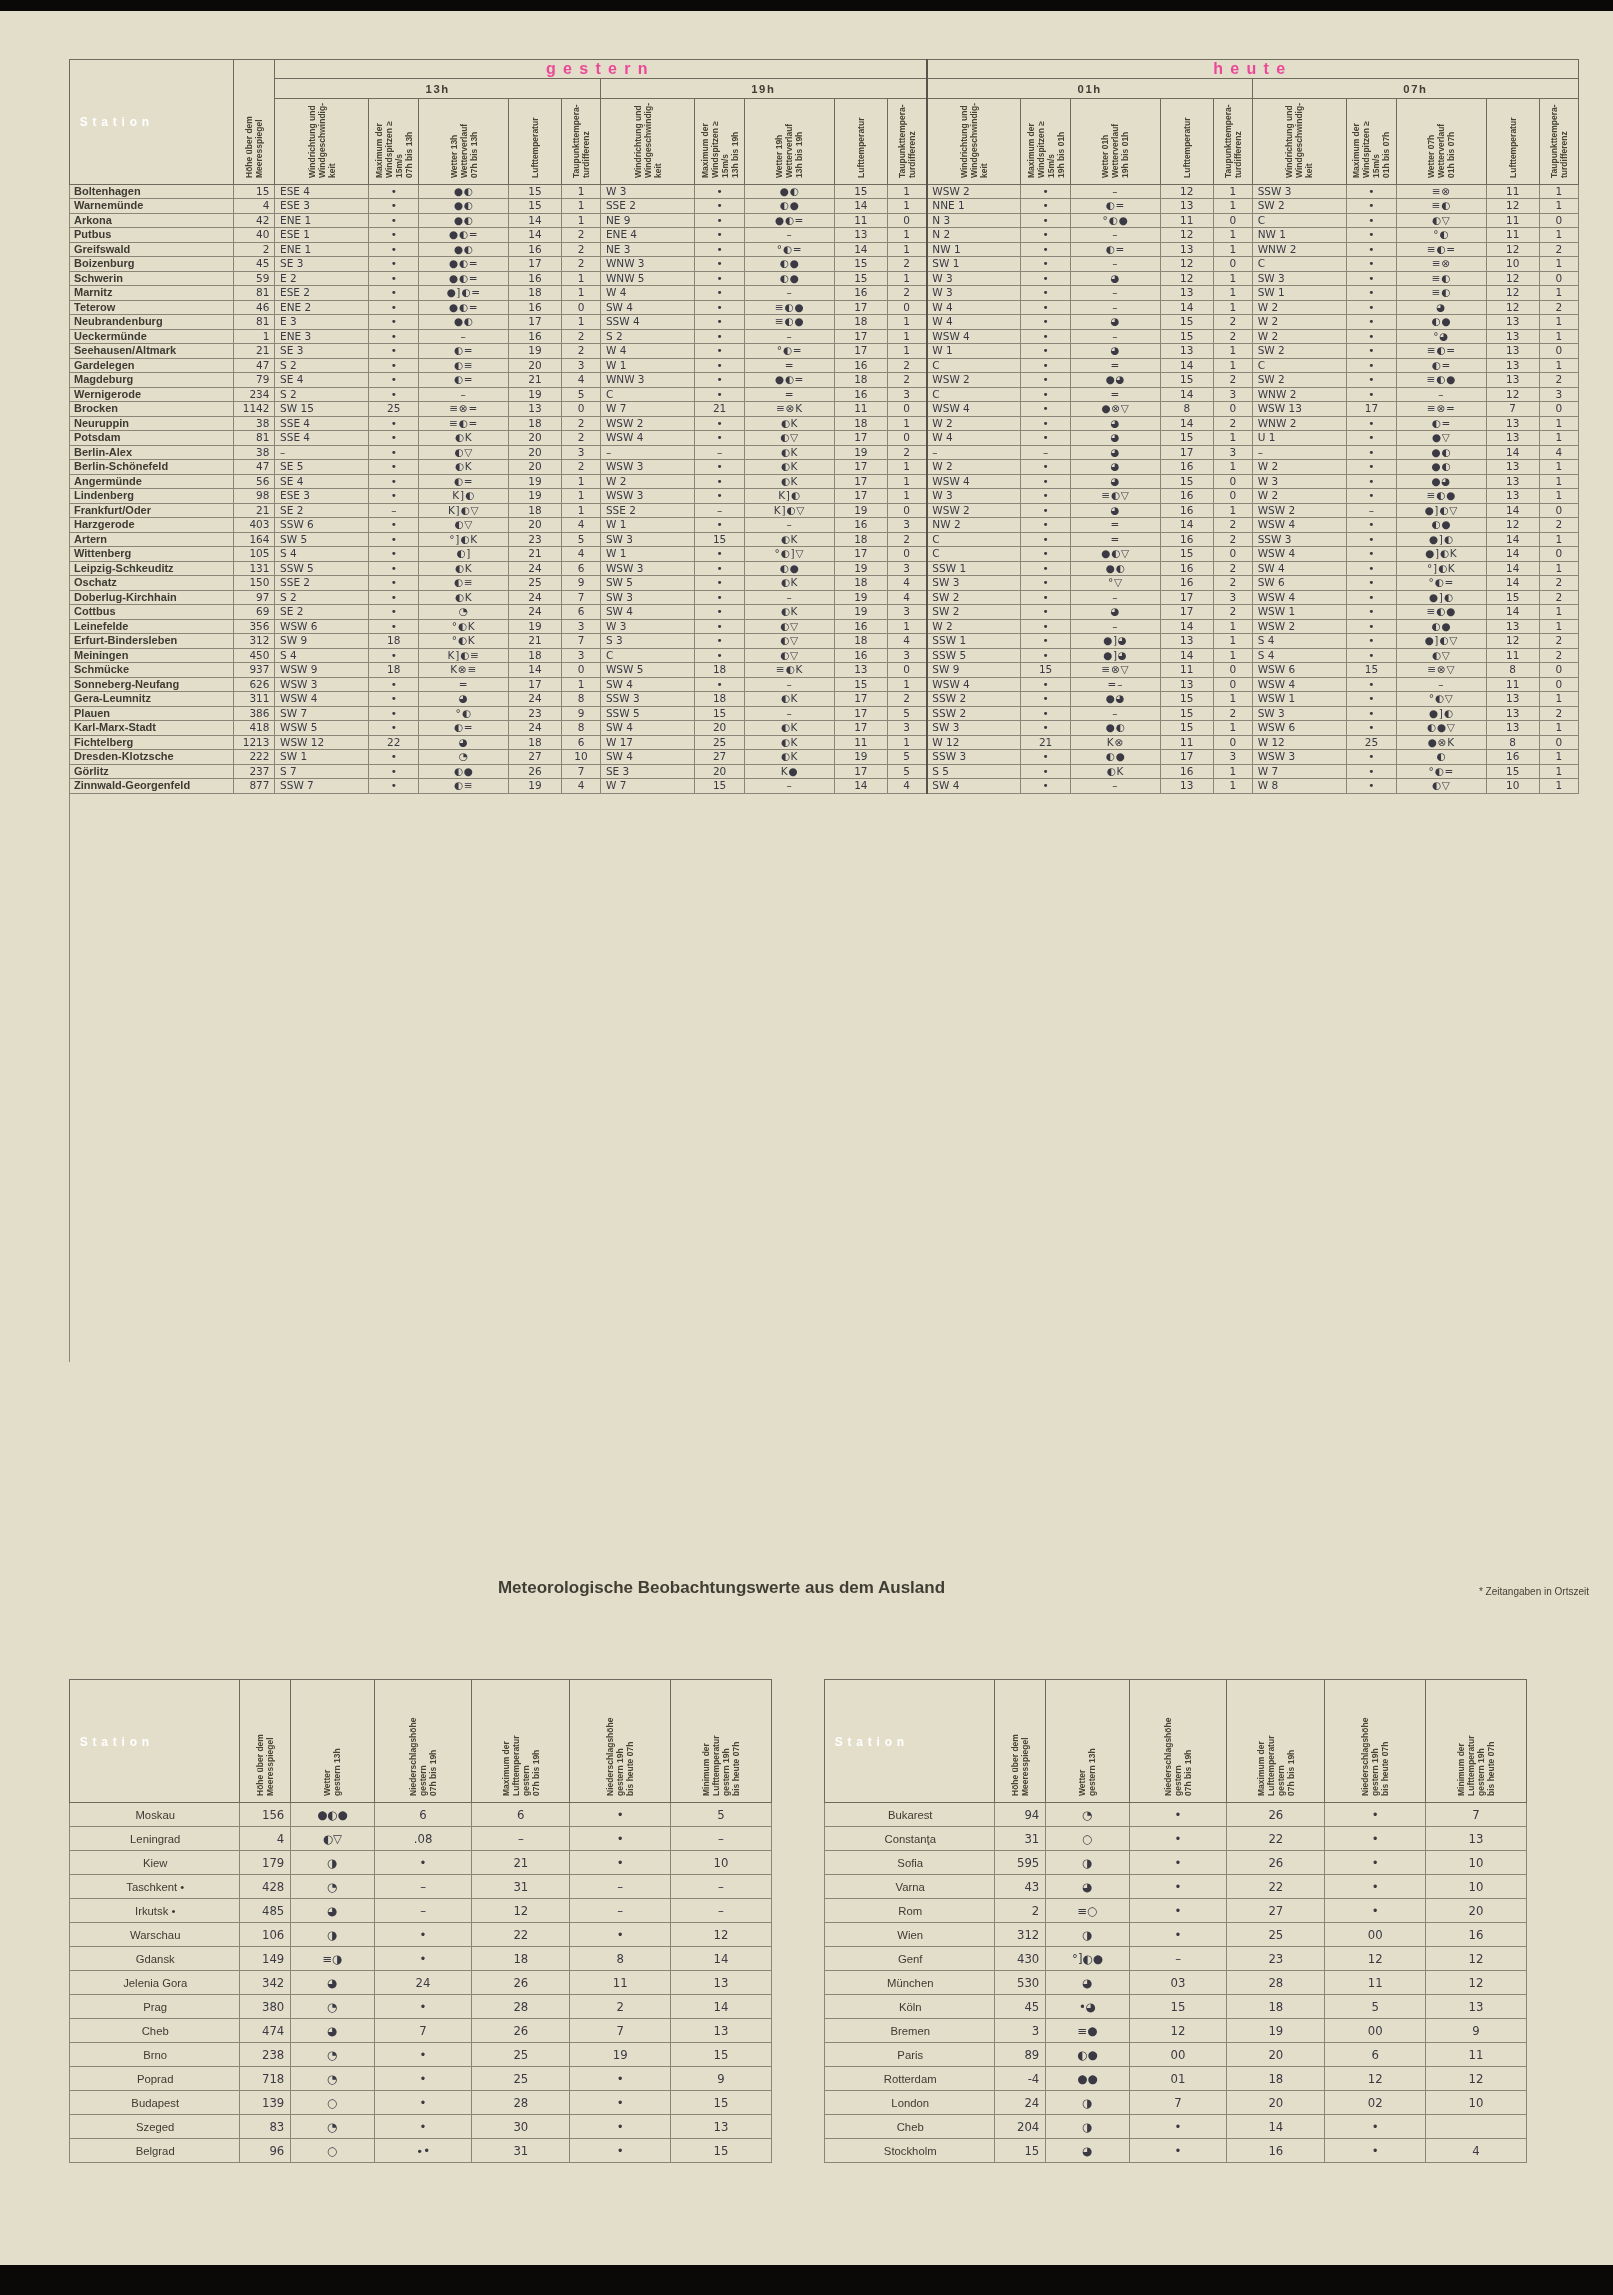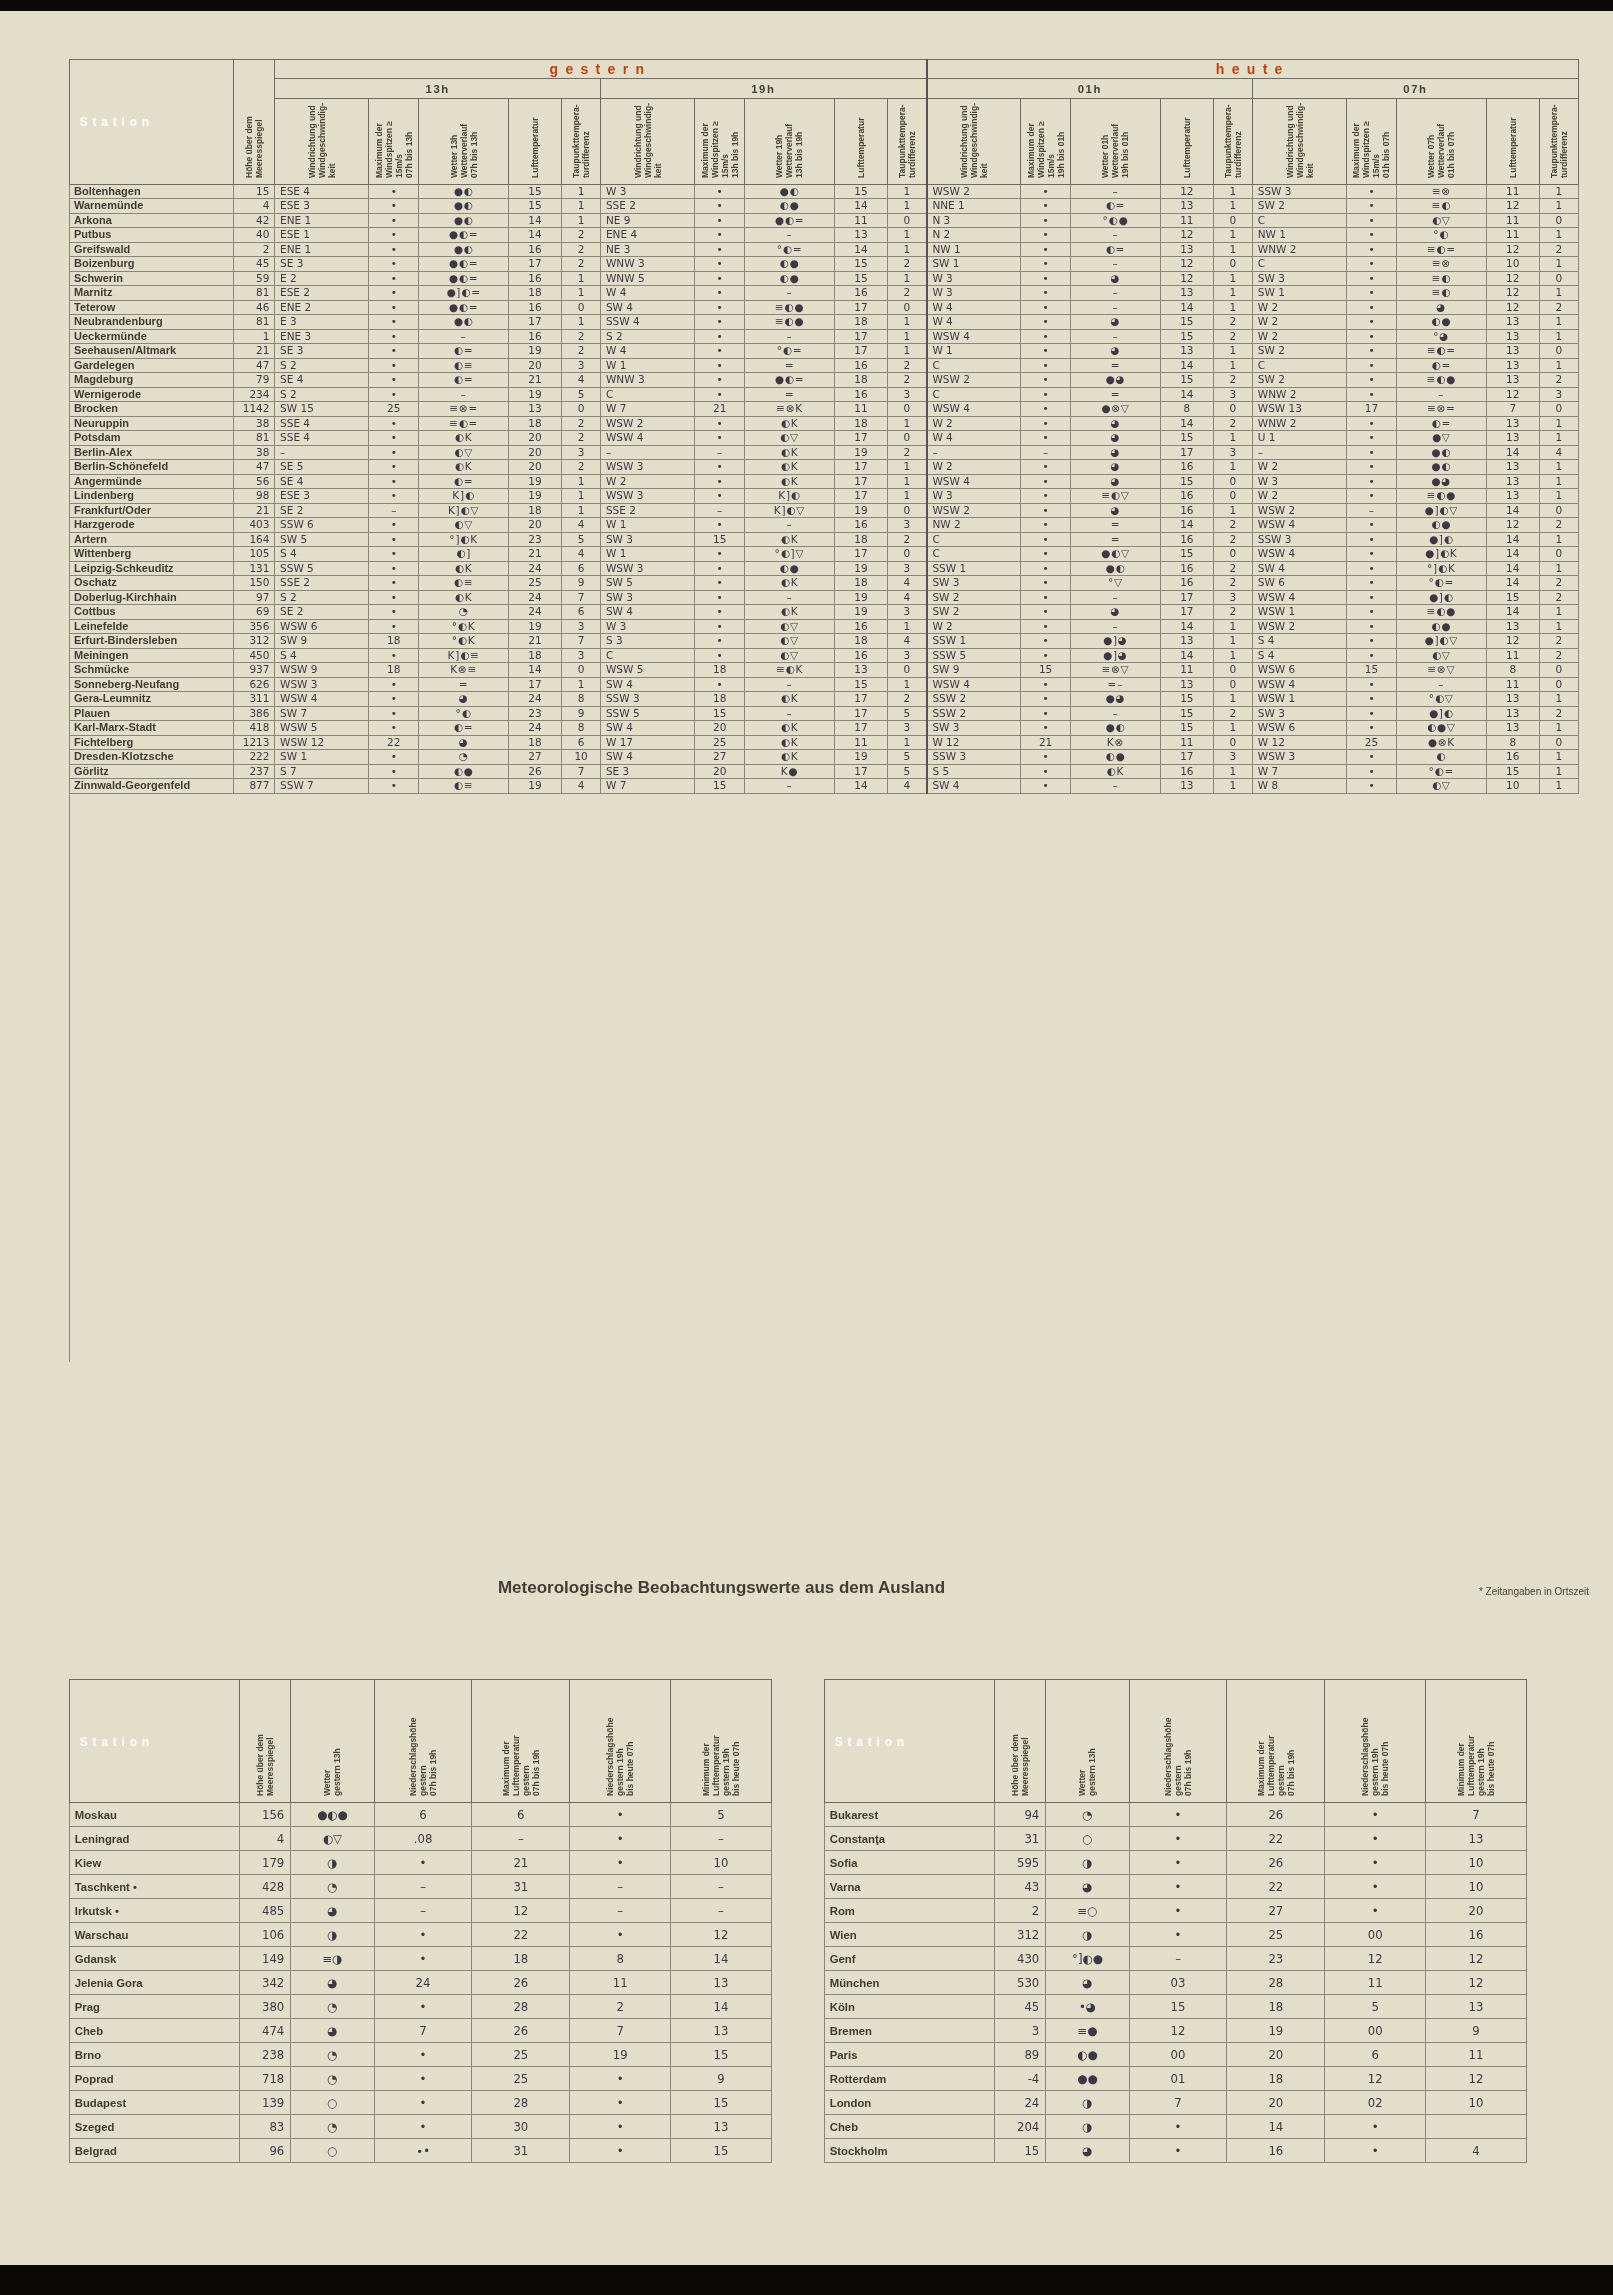--- a/index.html
+++ b/index.html
@@ -10,21 +10,21 @@
          background-color:#e3deca}
   .band{position:absolute;left:0;width:1613px;background:#0a0908}
   .band.top{top:0;height:11.3px}
   .band.bottom{top:2808;height:31px;top:2265px}
 
   
   table{border-collapse:collapse;table-layout:fixed}
   .main{position:absolute;left:69px;top:59px;width:1510px;border:1.6px solid #5e5b50}
   .main th,.main td{border:0.8px solid #8a8577;overflow:hidden}
   .main thead th{border-color:#6e6a5d}
-  .grp{height:19.4px;font-size:14px;font-weight:bold;letter-spacing:7.3px;color:#c2410c;text-align:center}
+  .grp{height:19.4px;font-size:16px;font-weight:bold;letter-spacing:7.3px;color:#ec4899;text-align:center}
   .time{height:19.4px;font-size:11.3px;font-weight:bold;letter-spacing:1.6px;color:#403e35;text-align:center}
   .r3 th{height:84px;vertical-align:bottom;padding:2.4px 0.8px;text-align:center}
   .vth{display:inline-block;writing-mode:vertical-rl;transform:rotate(180deg);
        font-size:8.5px;line-height:1.18;font-weight:bold;color:#45432f;color:#454335;
        white-space:pre-line;text-align:left;height:77px}
   .stcell{vertical-align:middle;text-align:left;padding-left:9.7px}
   .stlabel{font-size:12px;font-weight:bold;letter-spacing:4.8px;color:#ffffff}
   .hcell{vertical-align:bottom;padding:2.4px 1.6px;text-align:center}
   .hcell .vth{height:113px}
   .main tbody td{height:14.5px;font-size:10.5px;line-height:13px;padding:0 2.4px;text-align:center}
@@ -47,21 +47,21 @@
   .fnote{position:absolute;left:1403px;top:1586px;width:186px;text-align:right;
          font-size:10px;color:#45432f;color:#454335}
   .foreign{position:absolute;width:703px;border:1.6px solid #5e5b50}
   .foreign.left{left:69px;top:1679px}
   .foreign.right{left:824px;top:1679px}
   .foreign th,.foreign td{border:0.8px solid #8a8577;overflow:hidden}
   .foreign thead th{border-color:#6e6a5d;height:121px;vertical-align:bottom;padding:3.2px 1.6px;text-align:center}
   .foreign thead th.fst{vertical-align:middle;text-align:left;padding-left:9.7px}
   .foreign .vth{height:113px}
   .foreign tbody td{height:24px;font-size:11.7px;padding:0 3.2px;text-align:center}
-  .foreign td.fsn{font-weight:bold;color:#3d3b32;text-align:left;padding-left:4.8px;font-size:11.3px}
+  .foreign td.fsn{font-weight:normal;color:#3d3b32;text-align:center;padding-left:4.8px;font-size:11.3px}
   .foreign td.fh{text-align:right;padding-right:6px}
 </style>
 </head>
 <body>
 
 <div class="paper"></div>
 <div class="band top"></div>
 <div class="band bottom" style="top:2265px;height:31px"></div>
 
 <table class="main">

